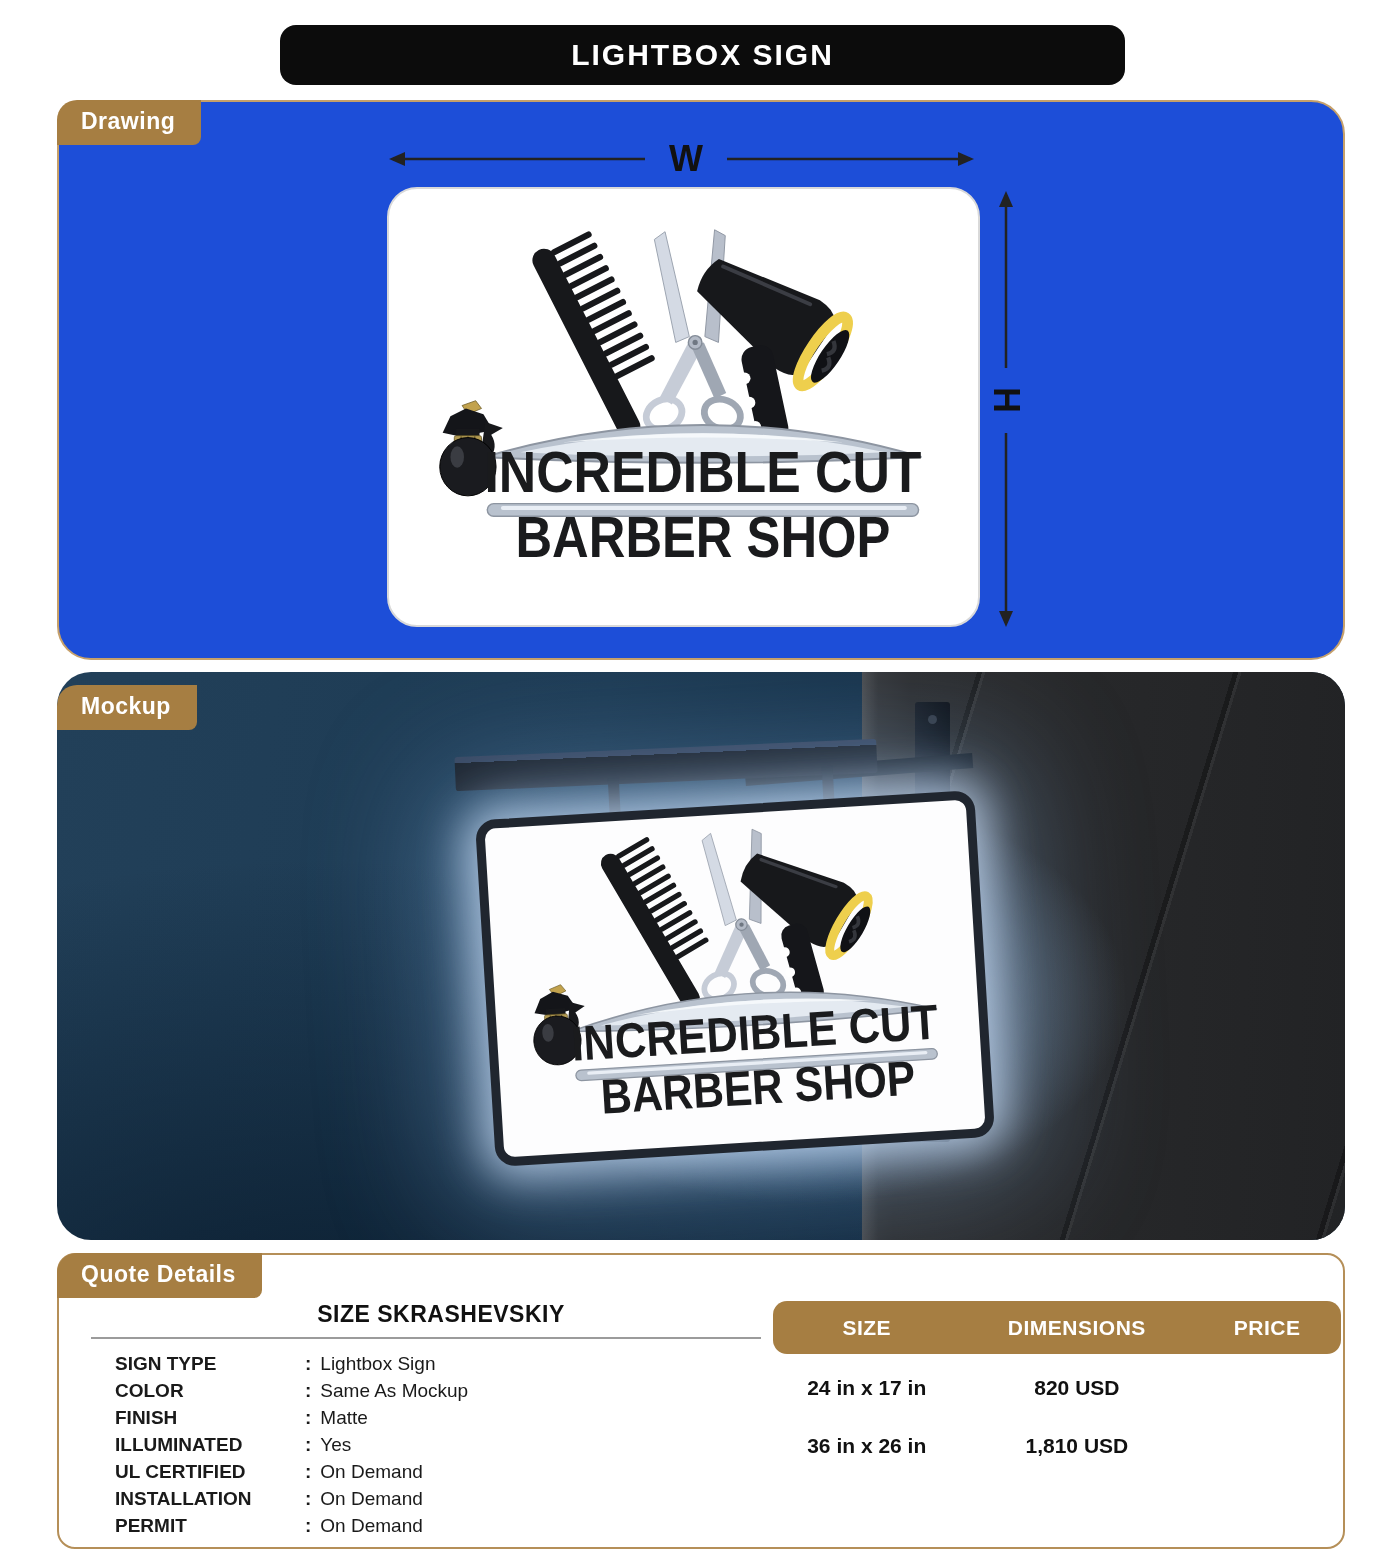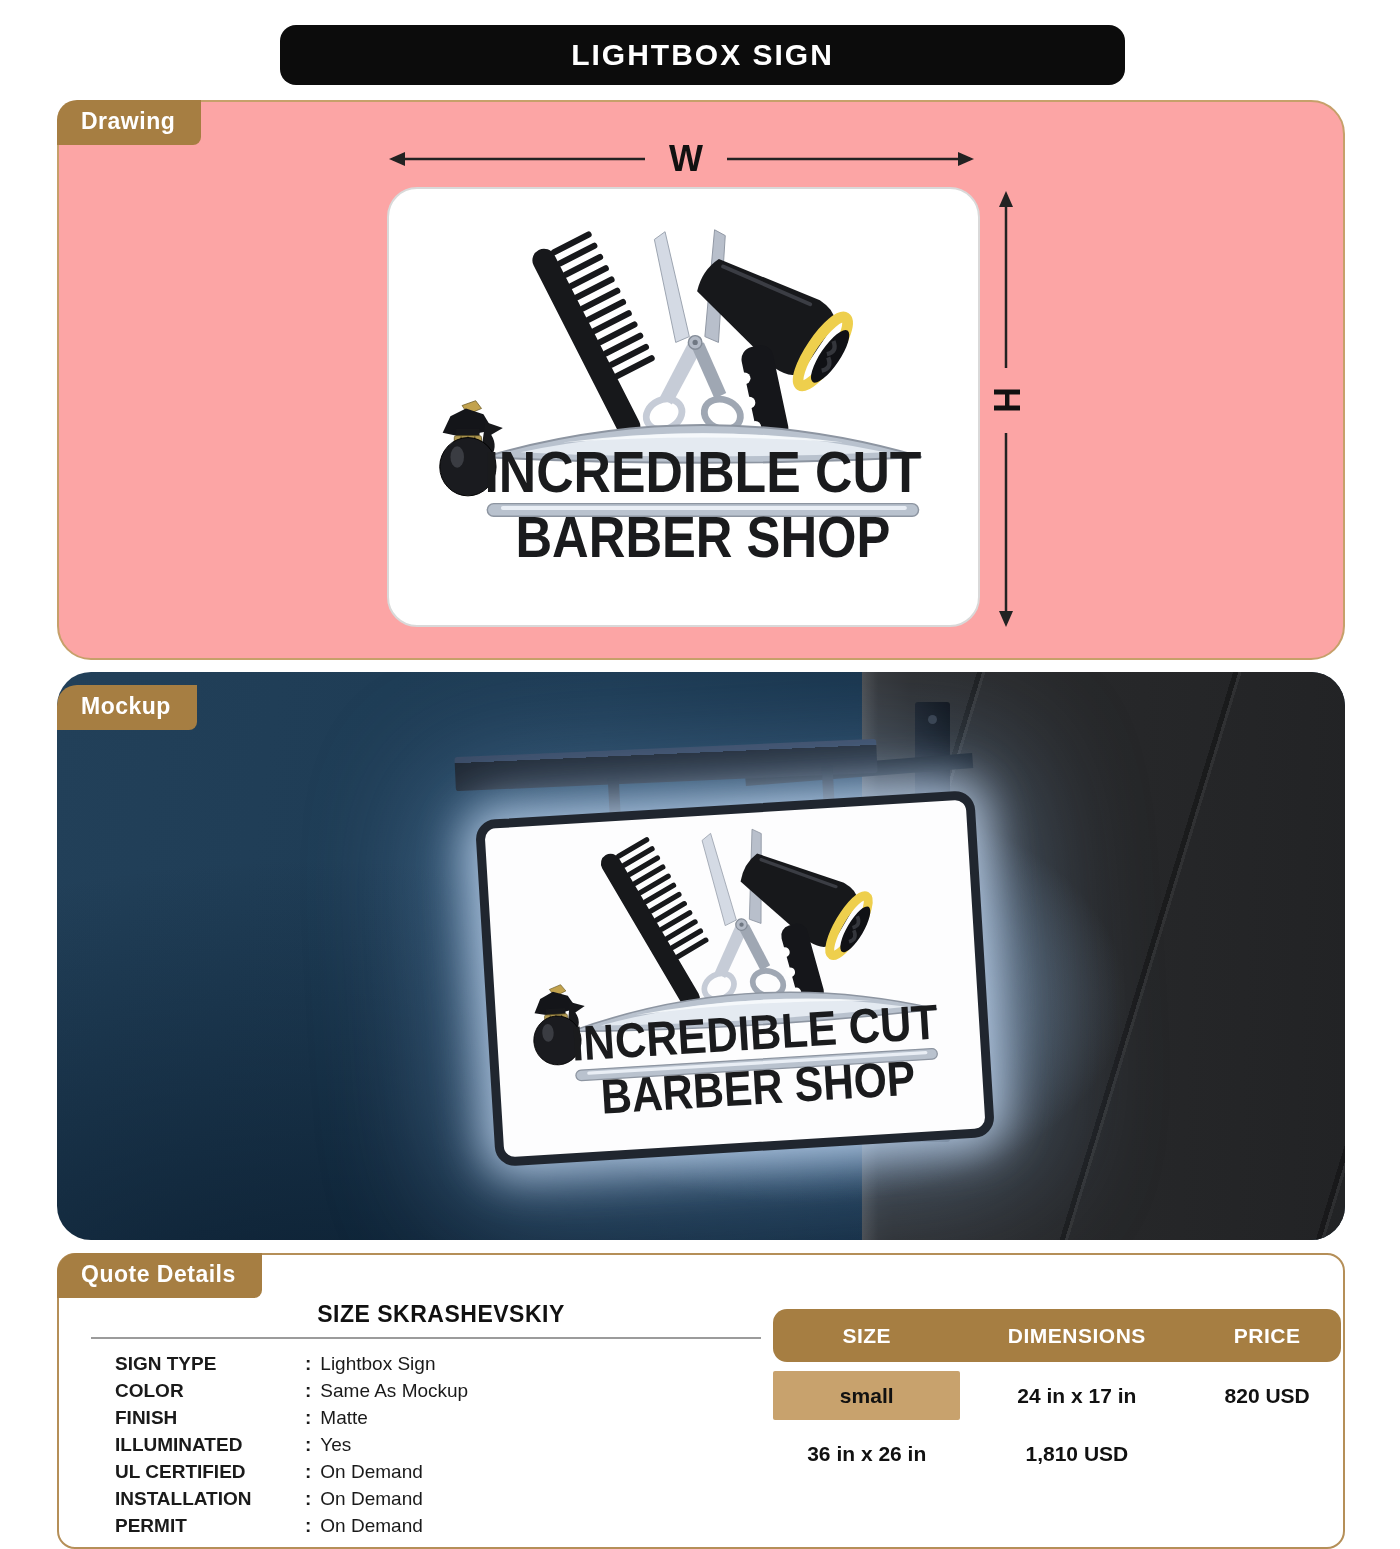--- a/index.html
+++ b/index.html
@@ -9,21 +9,21 @@
   }
   
   .title-bar {
     position:absolute; left:280px; top:25px; width:845px; height:60px;
     background:#0c0c0c; border-radius:16px;
     display:flex; align-items:center; justify-content:center;
     color:#ffffff; font-size:30px; font-weight:700; letter-spacing:2px;
   }
   
   .panel { position:absolute; left:57px; width:1288px; box-sizing:border-box; }
-  #drawing-panel { top:100px; height:560px; border:2px solid #C6A06A; border-radius:34px; background:#fca5a5; }
+  #drawing-panel { top:100px; height:560px; border:2px solid #C6A06A; border-radius:34px; background:#1d4ed8; }
   #mockup-panel  { top:672px; height:568px; border-radius:34px; overflow:hidden;
     background:
       radial-gradient(1500px 900px at 20% 120%, #0b1e30 0%, rgba(11,30,48,0) 55%),
       linear-gradient(100deg, #224059 0%, #1d3b54 40%, #17334b 58%, #112a41 70%, #0e2438 85%);
   }
   #quote-panel   { top:1253px; height:296px; border:2px solid #B58F58; border-radius:18px; background:#fff; }
   .tab {
     position:absolute; top:-2px; left:-2px; z-index:6;
     background:#A67E42; color:#fff; font-weight:700; font-size:23px;
     padding:8px 26px 10px 24px; border-radius:20px 0 8px 0; letter-spacing:.5px;
@@ -72,21 +72,21 @@
   .q-left { position:absolute; left:32px; top:46px; width:700px; }
   .q-name { text-align:center; font-size:23px; font-weight:700; letter-spacing:.5px; color:#111; }
   .q-line { border:none; border-top:2px solid #9b9b9b; margin:9px 0 11px 0; width:670px; }
   .q-row  { display:flex; font-size:19px; line-height:27px; color:#1a1a1a;margin-left:24px; }
   .q-label { width:190px; font-weight:700; }
   .q-colon { font-weight:700; margin-right:9px; }
   .q-table { position:absolute; left:714px; top:46px; width:568px; }
   .q-thead {
     display:grid; grid-template-columns:33% 41% 26%; align-items:center;
     background:#A67E42; color:#fff; height:53px; border-radius:14px;
-    font-weight:700; font-size:21px; text-align:center; letter-spacing:.5px;margin-top:8px;
+    font-weight:700; font-size:21px; text-align:center; letter-spacing:.5px;
   }
   .q-trow {
     display:grid; grid-template-columns:33% 41% 26%; align-items:center;
     height:49px; margin-top:9px; font-size:21px; font-weight:700; color:#111; text-align:center;
   }
   .q-size { background:#C8A26D; height:100%; display:flex; align-items:center; justify-content:center; border-radius:2px; }
   svg text { font-family:"Liberation Sans", sans-serif; }
 </style>
 </head>
 <body>
@@ -303,21 +303,20 @@
     </div>
   </div>
 
   <div class="q-table">
     <div class="q-thead">
       <span>SIZE</span>
       <span>DIMENSIONS</span>
       <span>PRICE</span>
     </div>
     <div class="q-trow">
-      <span class="q-size">small</span>
       <span>24 in x 17 in</span>
       <span>820 USD</span>
     </div>
     <div class="q-trow">
       <span>36 in x 26 in</span>
       <span>1,810 USD</span>
     </div>
   </div>
 </div>
 

